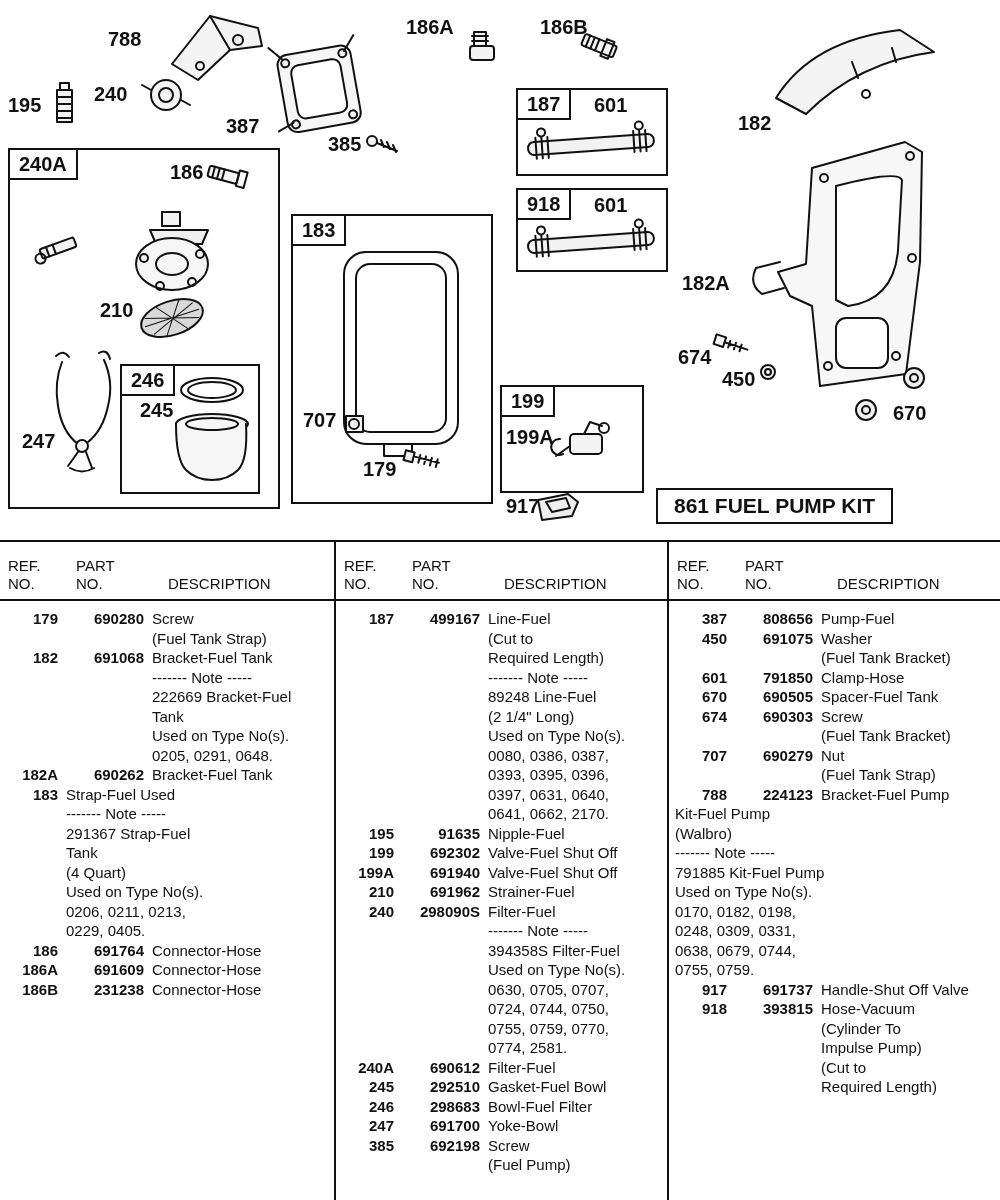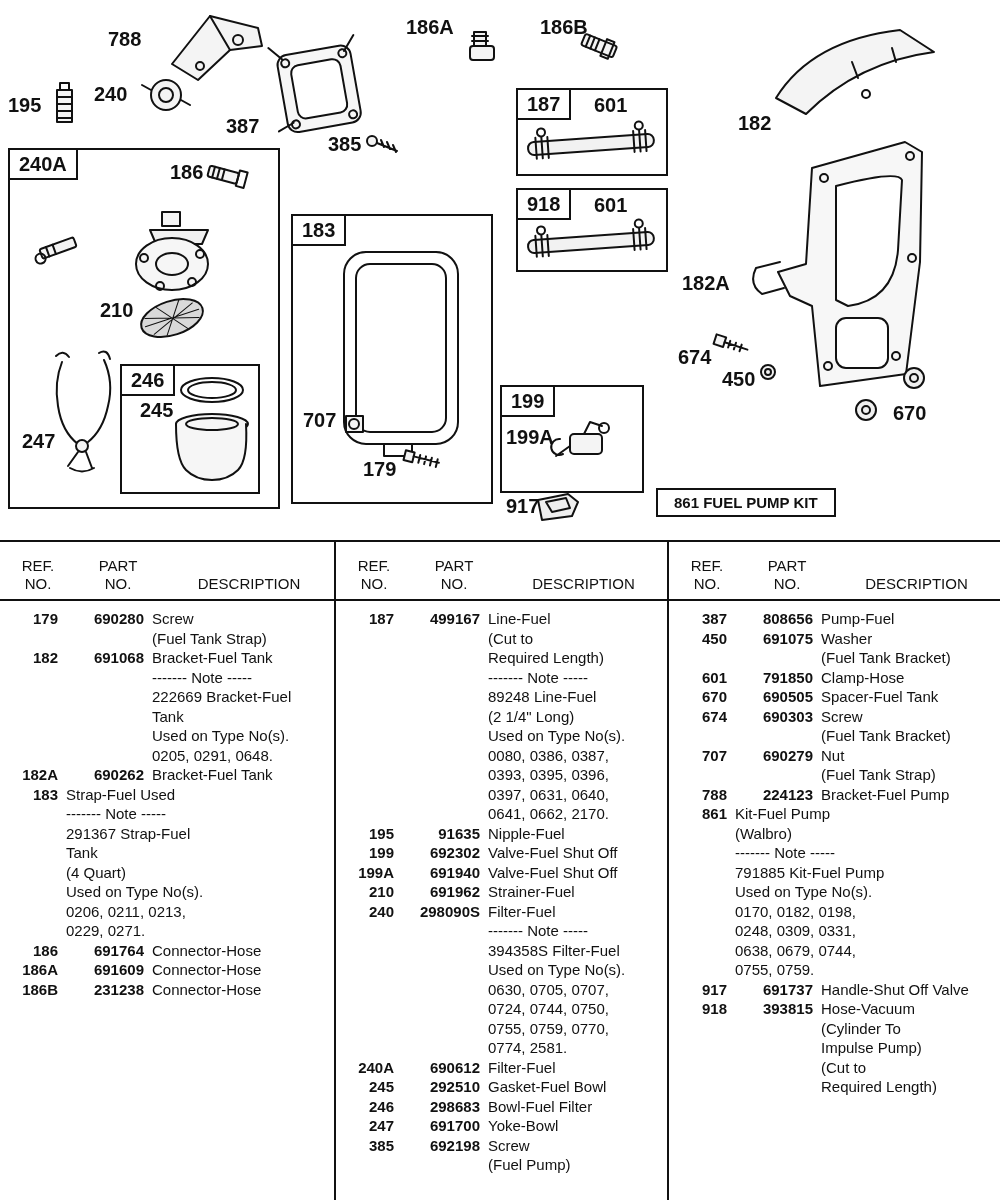--- a/index.html
+++ b/index.html
@@ -10,35 +10,35 @@
   }
   .page{position:relative;width:840px;height:1200px}
 
   
   .diagram{position:absolute;left:0;top:0;width:1000px;height:540px}
   .diagram svg{position:absolute;left:0;top:0}
   .dbox{position:absolute;border:2px solid #111;background:transparent}
   .dlabel{position:absolute;font-size:20px;font-weight:bold;line-height:1;white-space:nowrap}
   .dlabel.boxed{border:2px solid #111;background:#fff;padding:4px 9px}
   .kit-label{position:absolute;border:2px solid #111;background:#fff;
-    font-size:15px;font-weight:bold;padding:4px 16px;white-space:nowrap}
+    font-size:21px;font-weight:bold;padding:4px 16px;white-space:nowrap}
 
   
   .parts-table{
     position:absolute;left:0;top:540px;width:1000px;height:660px;
     border-top:2px solid #111;display:grid;grid-template-columns:334px 333px 333px;
   }
   .pcol{overflow:hidden}
   .pcol + .pcol{border-left:2px solid #111}
   .phead{
     display:grid;grid-template-columns:60px 84px 1fr;column-gap:8px;
     align-items:end;height:47px;padding:4px 4px 6px 8px;
     border-bottom:2px solid #111;font-size:15px;
   }
-  .hc{text-align:center;line-height:18px}
+  .hc{line-height:18px}
   .pbody{padding-top:8px;font-size:15px}
   .entry{display:grid;grid-template-columns:52px 78px 1fr;column-gap:8px;padding-left:6px}
   .entry .ref,.entry .part{text-align:right;font-weight:bold;line-height:19.5px}
   .entry .desc div{line-height:19.5px;white-space:nowrap}
   .bold{font-weight:normal}
 </style>
 </head>
 <body>
 
 <div class="page">
@@ -301,21 +301,21 @@
           <div class="entry">
             <span class="ref">183</span>
             <span class="desc">
               <div>Strap-Fuel Used</div>
               <div class="bold">------- Note -----</div>
               <div><span class="bold">291367 </span>Strap-Fuel</div>
               <div>Tank</div>
               <div>(4 Quart)</div>
               <div>Used on Type No(s).</div>
               <div>0206, 0211, 0213,</div>
-              <div>0229, 0271.</div>
+              <div>0229, 0405.</div>
             </span>
           </div>
           <div class="entry">
             <span class="ref">186</span>
             <span class="part">691764</span>
             <span class="desc">
               <div>Connector-Hose</div>
             </span>
           </div>
           <div class="entry">
@@ -505,21 +505,20 @@
             </span>
           </div>
           <div class="entry">
             <span class="ref">788</span>
             <span class="part">224123</span>
             <span class="desc">
               <div>Bracket-Fuel Pump</div>
             </span>
           </div>
           <div class="entry">
-            <span class="ref">861</span>
             <span class="desc">
               <div>Kit-Fuel Pump</div>
               <div>(Walbro)</div>
               <div class="bold">------- Note -----</div>
               <div><span class="bold">791885 </span>Kit-Fuel Pump</div>
               <div>Used on Type No(s).</div>
               <div>0170, 0182, 0198,</div>
               <div>0248, 0309, 0331,</div>
               <div>0638, 0679, 0744,</div>
               <div>0755, 0759.</div>

